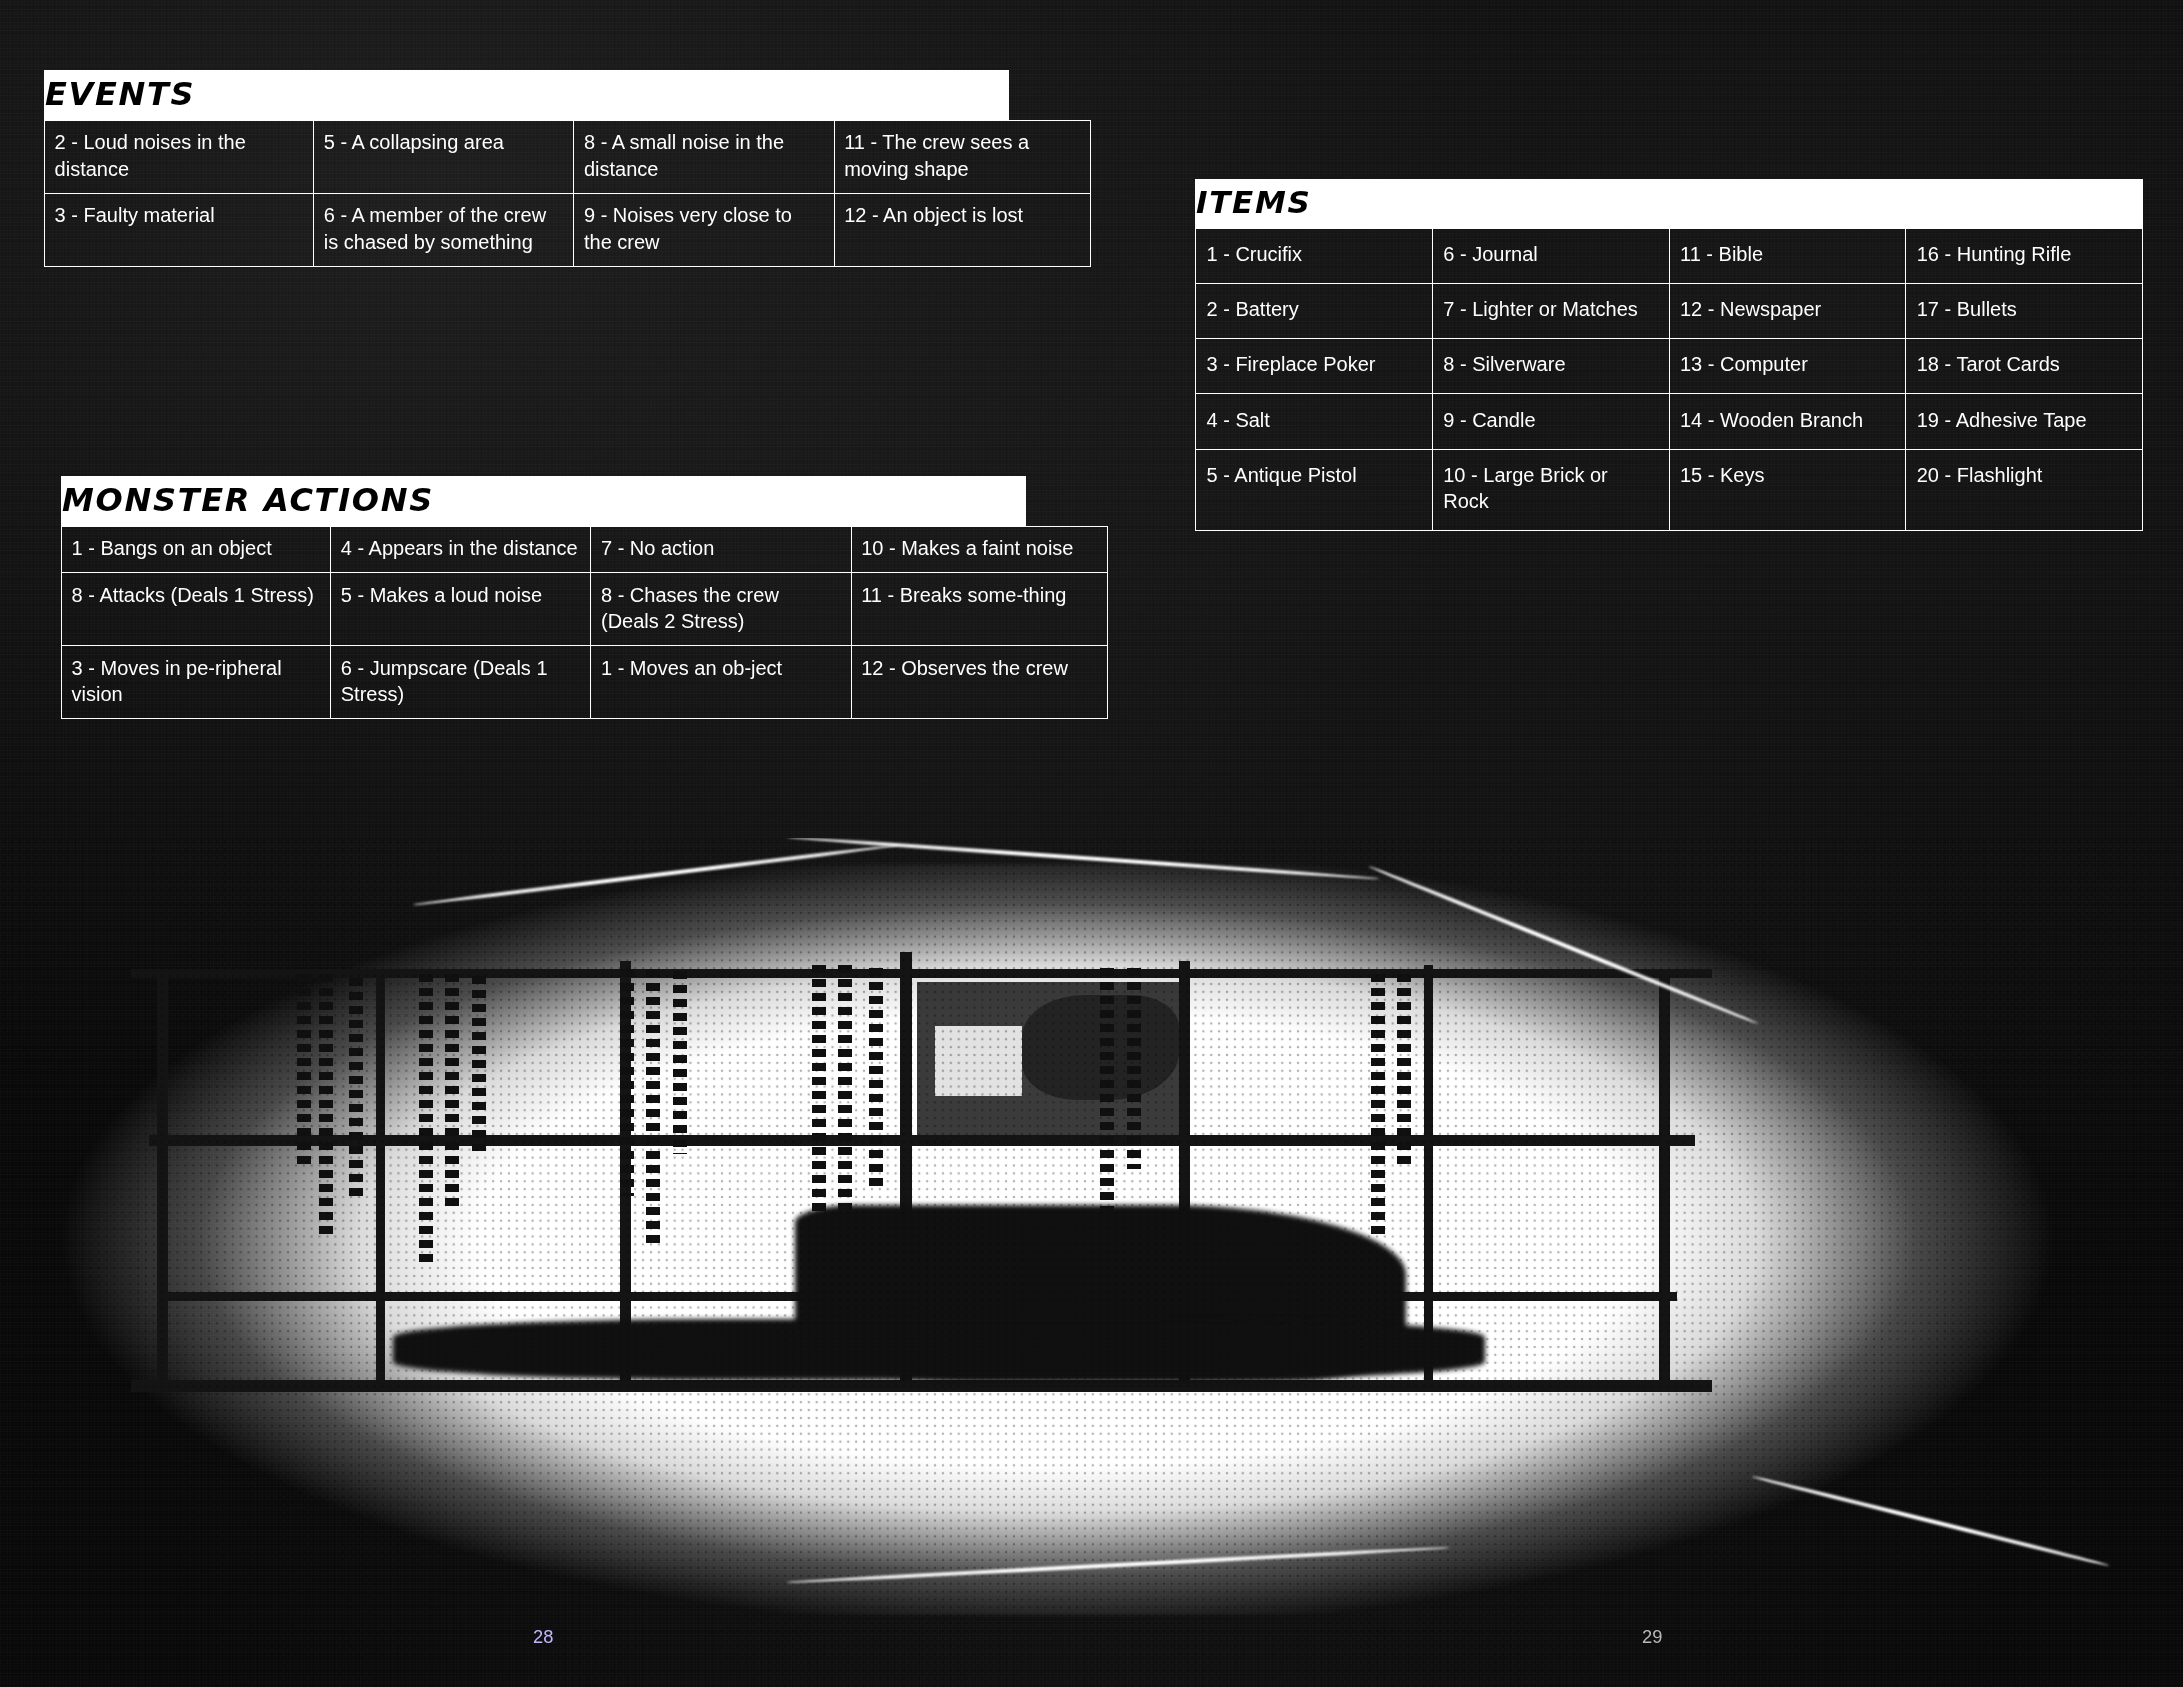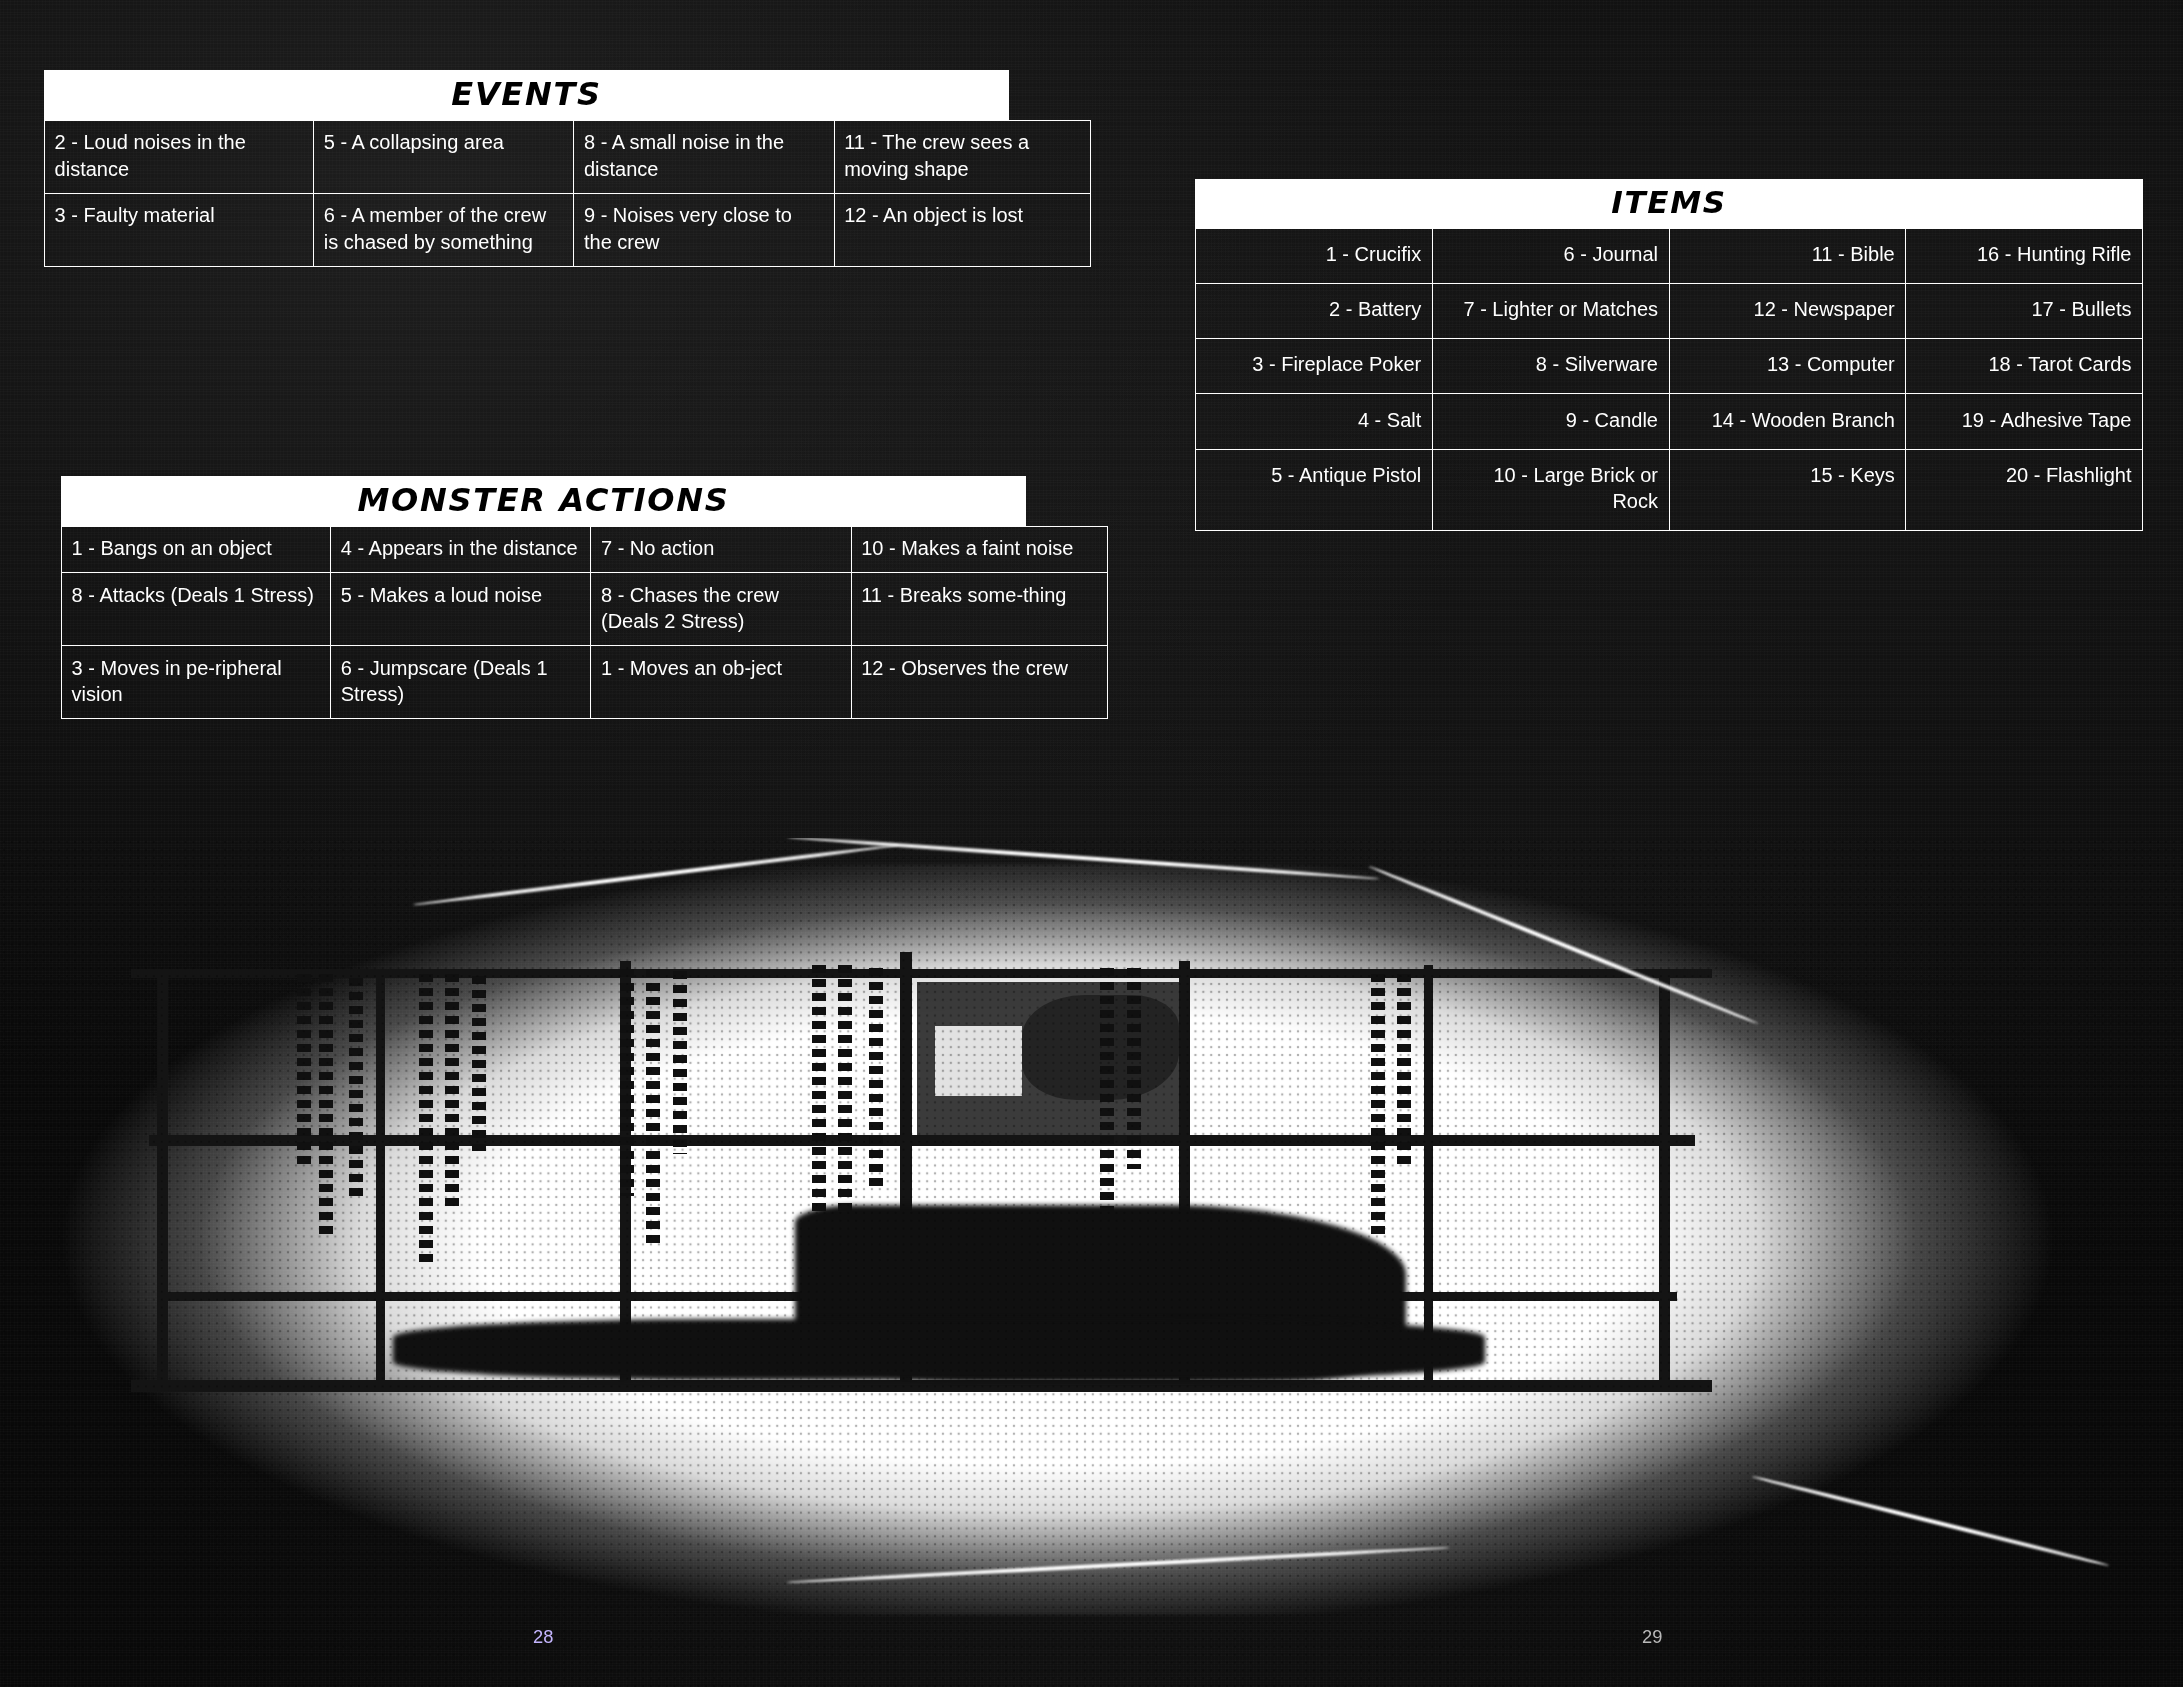--- a/index.html
+++ b/index.html
@@ -38,21 +38,21 @@
 
   
   .panel {
     position: absolute;
     background: transparent;
   }
   .panel-title {
     border: 1.7px solid #ffffff;
     background: #ffffff;
     color: #000000;
-    text-align: center;
+    text-align: left;
     font-family: "DejaVu Sans", sans-serif;
     font-weight: bold;
     font-style: italic;
     letter-spacing: 1.7px;
     font-size: 30px;
     padding: 7px 0 8.7px 0;
     line-height: 1;
     box-sizing: border-box;
   }
   table.grid {
@@ -82,21 +82,21 @@
   #monster-panel { left: 44px; top: 476px; width: 965px; margin-left: 17px; }
   #monster-panel .panel-title { font-size: 32px; }
   #monster-panel table.grid td:nth-child(1) { width: 249px; }
   #monster-panel table.grid td:nth-child(2) { width: 240px; }
   #monster-panel table.grid td:nth-child(3) { width: 240px; }
   #monster-panel table.grid td:nth-child(4) { width: 236px; }
 
   
   #items-panel { left: 1195px; top: 179px; width: 948px; }
   #items-panel .panel-title { font-size: 31px; }
-  #items-panel table.grid td { width: 25%; padding: 12.2px 10.5px 15.7px 10.5px; text-align: right; }
+  #items-panel table.grid td { width: 25%; padding: 12.2px 10.5px 15.7px 10.5px; }
 
   
   .artwork {
     position: absolute;
     left: 0;
     top: 838px;
     width: 2184px;
     height: 849px;
     overflow: hidden;
   }

